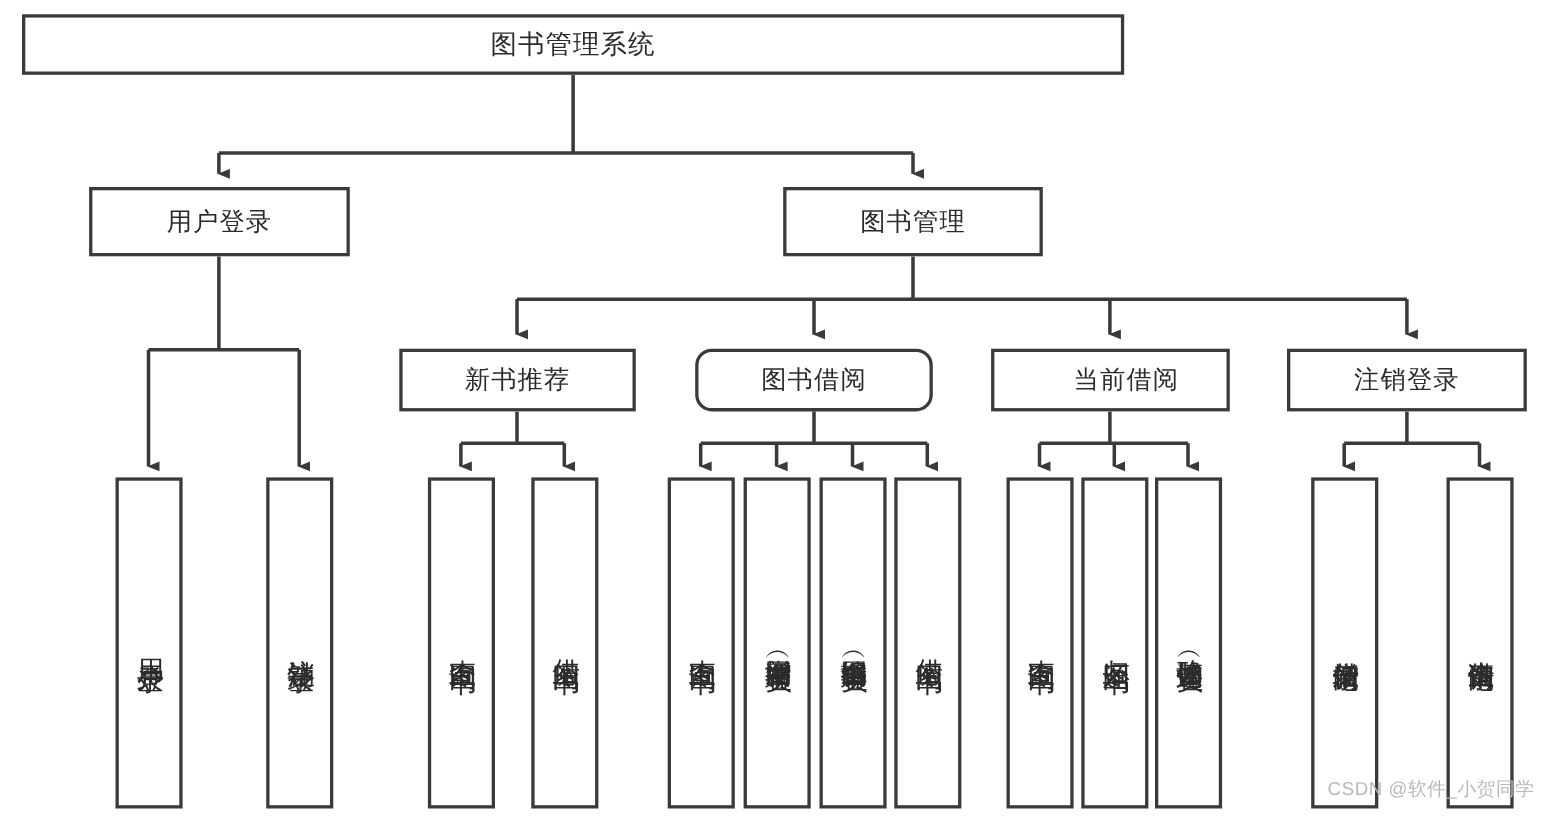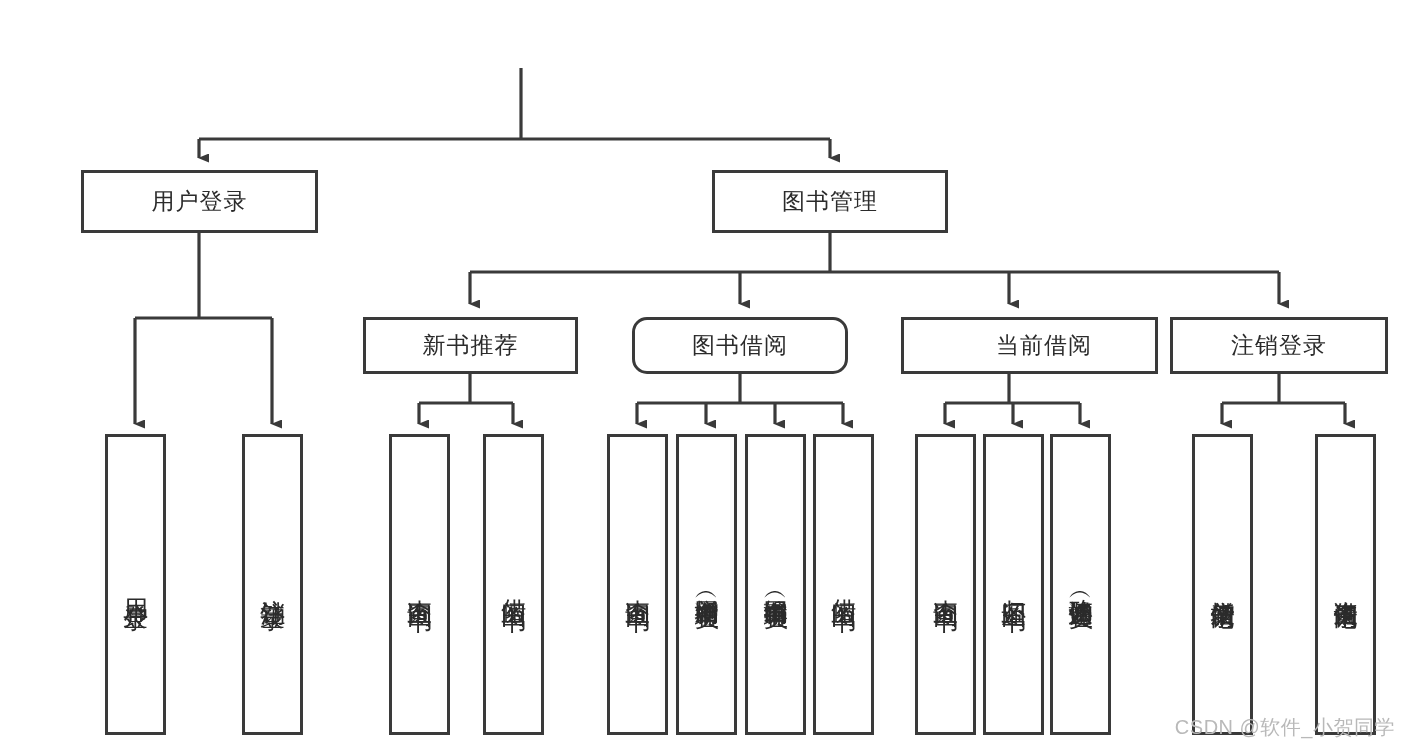--- a/index.html
+++ b/index.html
@@ -58,22 +58,22 @@
     white-space: nowrap;
     color: #2b2b2b;
   }
   .node-box.vertical.narrow .node-label {
     font-size: 24px;
     letter-spacing: 1px;
   }
   #watermark {
     position: absolute;
     right: 10px;
-    bottom: 6px;
-    font-size: 20px;
+    bottom: 18px;
+    font-size: 17px;
     color: #b9b9b9;
     letter-spacing: 0.5px;
     white-space: nowrap;
     pointer-events: none;
   }
 </style>
 </head>
 <body>
 
 <div id="canvas">
@@ -121,35 +121,38 @@
       <path d="M 1013,403 L 1013,424" marker-end="url(#arrowhead)"></path>
       <path d="M 1080,403 L 1080,424" marker-end="url(#arrowhead)"></path>
 
       <path d="M 1279,374 L 1279,403"></path>
       <path d="M 1222,403 L 1345,403"></path>
       <path d="M 1222,403 L 1222,424" marker-end="url(#arrowhead)"></path>
       <path d="M 1345,403 L 1345,424" marker-end="url(#arrowhead)"></path>
     </g>
   </svg>
 
+  <div class="node-box root horizontal" style="left:20px; top:13px; width:1002px; height:55px;">
+    <span class="node-label">图书管理系统</span>
+  </div>
 
   <div class="node-box horizontal" style="left:81px; top:170px; width:237px; height:63px;">
     <span class="node-label">用户登录</span>
   </div>
   <div class="node-box horizontal" style="left:712px; top:170px; width:236px; height:63px;">
     <span class="node-label">图书管理</span>
   </div>
 
   <div class="node-box horizontal" style="left:363px; top:317px; width:215px; height:57px;">
     <span class="node-label">新书推荐</span>
   </div>
   <div class="node-box horizontal" style="left:632px; top:317px; width:216px; height:57px;border-radius:15px;">
     <span class="node-label">图书借阅</span>
   </div>
-  <div class="node-box horizontal" style="left:901px; top:317px; width:257px; height:57px;padding-left:29px;">
+  <div class="node-box horizontal" style="left:901px; top:317px; width:217px; height:57px;padding-left:29px;">
     <span class="node-label">当前借阅</span>
   </div>
   <div class="node-box horizontal" style="left:1170px; top:317px; width:218px; height:57px;">
     <span class="node-label">注销登录</span>
   </div>
 
   <div class="node-box vertical" style="left:105px; top:434px; width:61px; height:301px;">
     <span class="node-label">用户登录</span>
   </div>
   <div class="node-box vertical" style="left:242px; top:434px; width:61px; height:301px;">

